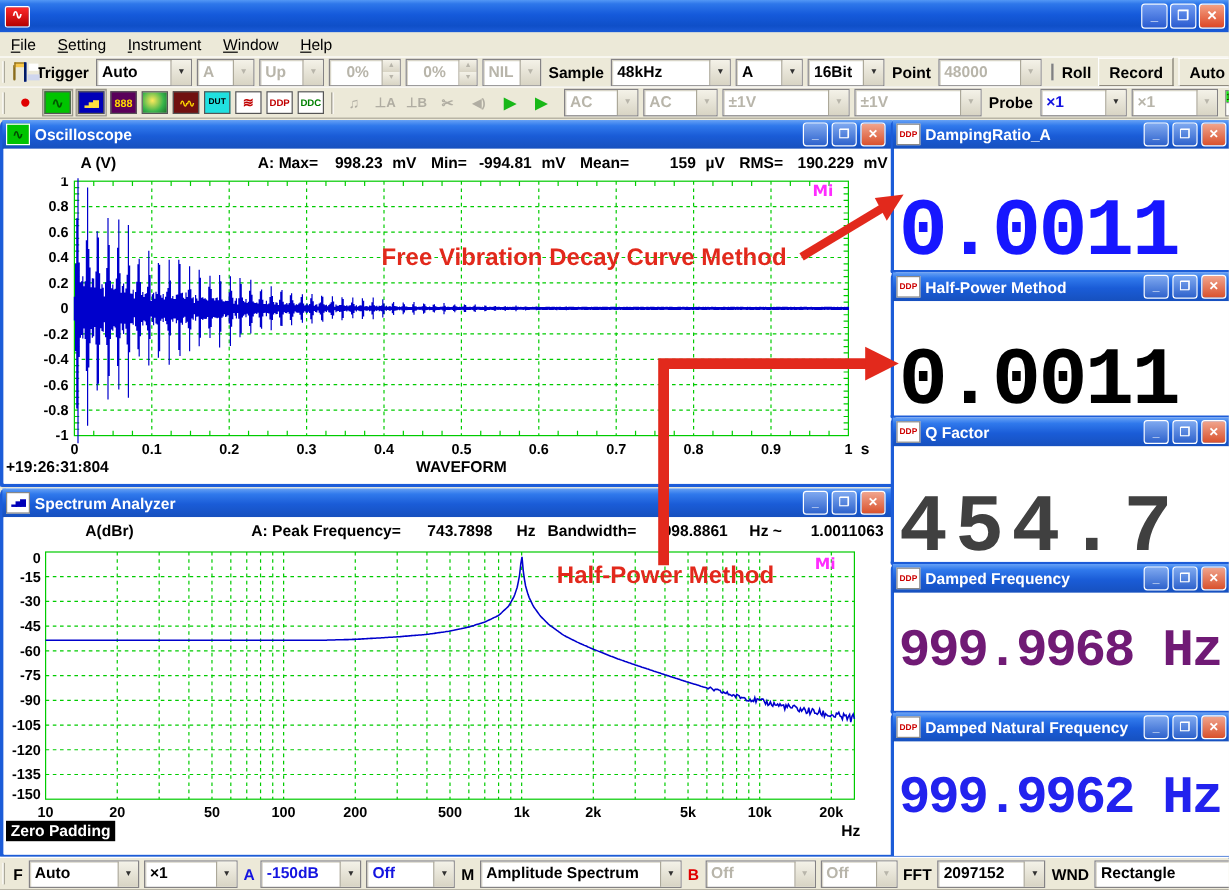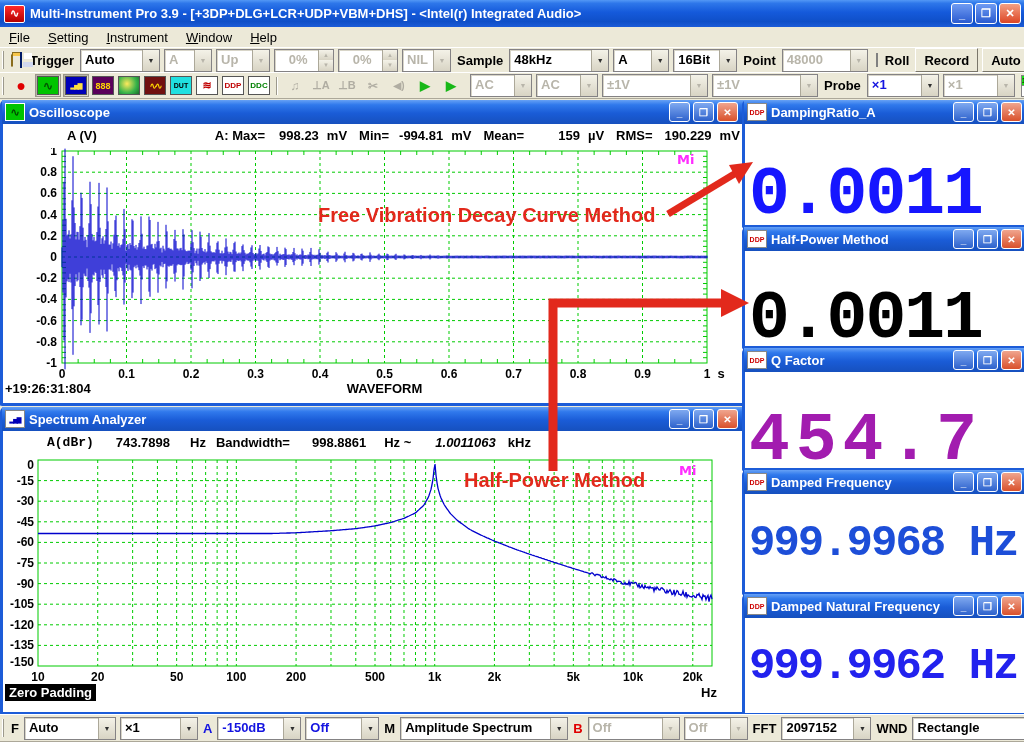--- a/index.html
+++ b/index.html
@@ -91,21 +91,20 @@
   
   .blabel{font-weight:bold;font-size:13px;padding:0 3px;}
   .blabel.blue{color:#1414E0;} .blabel.red{color:#E00000;}
   svg text{font-family:"Liberation Sans",sans-serif;}
 </style>
 </head>
 <body>
 
 <div class="titlebar">
   <div class="appicon">∿</div>
-  <span>Multi-Instrument Pro 3.9   -   [+3DP+DLG+LCR+UDP+VBM+DHS]   -   &lt;Intel(r) Integrated Audio&gt;</span>
   <div class="winbtns">
     <div class="wbtn blue">_</div>
     <div class="wbtn blue">❐</div>
     <div class="wbtn red">✕</div>
   </div>
 </div>
 
 <div class="menubar">
   <span class="menu-item">File</span>
   <span class="menu-item">Setting</span>
@@ -446,27 +445,28 @@
       </span>
     <span>Spectrum Analyzer</span>
     <span class="winbtns">
       <span class="xpbtn blue">_</span>
       <span class="xpbtn blue">❐</span>
       <span class="xpbtn red">✕</span>
     </span>
   </div>
   <div class="wincontent">
     <div class="readout">
-      <span style="padding-left:44px;font-family:Liberation Mono, monospace;">A(dBr)</span>
+      <span style="padding-left:68px;">A(dBr)</span>
+      <span style="padding-left:98px;">A: Peak Frequency=</span>
       <span style="padding-left:22px;">743.7898</span>
       <span style="padding-left:20px;">Hz</span>
       <span style="padding-left:10px;">Bandwidth=</span>
       <span style="padding-left:22px;">998.8861</span>
       <span style="padding-left:18px;">Hz ~</span>
-      <span style="padding-left:24px;font-style:italic;">1.0011063</span>
+      <span style="padding-left:24px;">1.0011063</span>
       <span style="padding-left:12px;">kHz</span>
     </div>
     <svg id="spec-plot" width="734" height="228" style="position:absolute;left:0;top:23px;">
         <rect x="35" y="6" width="674" height="206" fill="none" stroke="#00CB00" stroke-width="1"></rect>
         <text x="31" y="15" text-anchor="end" font-size="12" fill="#000" font-weight="bold">0</text>
         <line x1="35" y1="26.6" x2="709" y2="26.6" stroke="#00CB00" stroke-dasharray="3,3"></line>
         <text x="31" y="30.6" text-anchor="end" font-size="12" fill="#000" font-weight="bold">-15</text>
         <line x1="35" y1="47.2" x2="709" y2="47.2" stroke="#00CB00" stroke-dasharray="3,3"></line>
         <text x="31" y="51.2" text-anchor="end" font-size="12" fill="#000" font-weight="bold">-30</text>
         <line x1="35" y1="67.8" x2="709" y2="67.8" stroke="#00CB00" stroke-dasharray="3,3"></line>
@@ -567,36 +567,36 @@
   <div class="xptitle">
     <span class="ddpico">DDP</span>
     <span>Q Factor</span>
     <span class="winbtns">
       <span class="xpbtn blue">_</span>
       <span class="xpbtn blue">❐</span>
       <span class="xpbtn red">✕</span>
       </span>
   </div>
   <div class="wincontent">
-      <span class="ddp-value v-lg" style="letter-spacing: 6px; color: #a21caf;">454.7</span>
+      <span class="ddp-value v-lg" style="letter-spacing: 6px; color: #404040;">454.7</span>
     </div>
 </div>
 
 <div class="xpwin ddpwin" style="left:742px;top:470px;width:282px;height:122px;">
   <div class="xptitle">
     <span class="ddpico">DDP</span>
     <span>Damped Frequency</span>
     <span class="winbtns">
       <span class="xpbtn blue">_</span>
       <span class="xpbtn blue">❐</span>
       <span class="xpbtn red">✕</span>
       </span>
   </div>
   <div class="wincontent">
-      <span class="ddp-value v-md" style="color: #1d4ed8;">999.9968 Hz</span>
+      <span class="ddp-value v-md" style="color: #701a75;">999.9968 Hz</span>
     </div>
 </div>
 
 <div class="xpwin ddpwin" style="left:742px;top:594px;width:282px;height:119px;">
   <div class="xptitle">
     <span class="ddpico">DDP</span>
     <span>Damped Natural Frequency</span>
     <span class="winbtns">
       <span class="xpbtn blue">_</span>
       <span class="xpbtn blue">❐</span>

